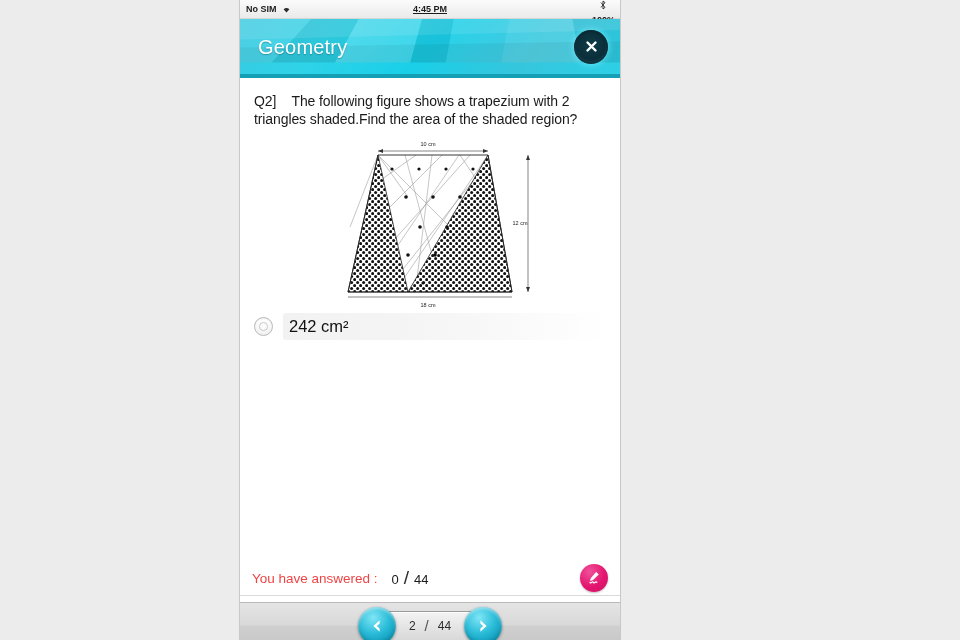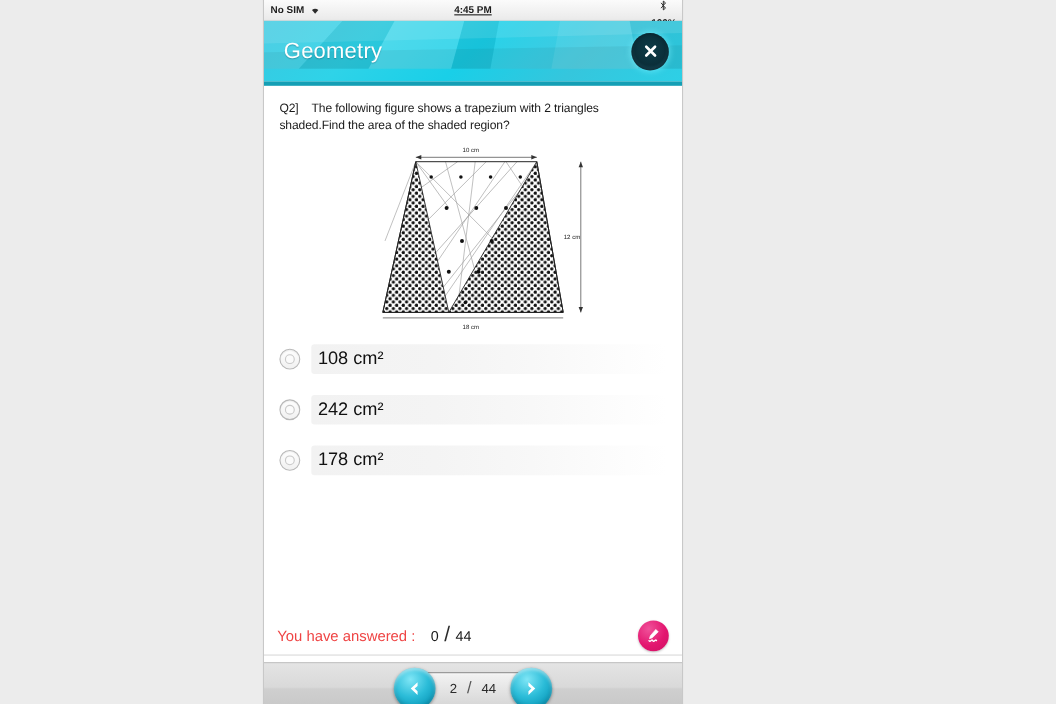--- a/index.html
+++ b/index.html
@@ -124,21 +124,21 @@
 
   
   .content {
     position: relative;
     height: 510px;
     background: #fff;
     padding: 0;
   }
   .question {
     margin: 14px 14px 0 14px;
-    font-size: 11px;
+    font-size: 14px;
     line-height: 1.32;
     color: #1a1a1a;
     letter-spacing: -0.1px;
   }
   .qnum { white-space: pre; }
 
   
   .figure-wrap {
     margin-top: 8px;
     display: flex;
@@ -390,29 +390,21 @@
           <text x="200" y="88" font-family="'Liberation Sans',sans-serif" font-size="5.5" fill="#222" text-anchor="middle">12 cm</text>
 
           <line x1="28" y1="160" x2="192" y2="160" stroke="#333" stroke-width="0.6"></line>
           <text x="108" y="170" font-family="'Liberation Sans',sans-serif" font-size="5.5" fill="#222" text-anchor="middle">18 cm</text>
         </svg>
       </div>
 
       <div class="options">
         <div class="option-row">
           <span class="radio"></span>
-          <span class="option-label">108 cm²</span>
-        </div>
-        <div class="option-row">
-          <span class="radio"></span>
           <span class="option-label">242 cm²</span>
-        </div>
-        <div class="option-row">
-          <span class="radio"></span>
-          <span class="option-label">178 cm²</span>
         </div>
       </div>
 
       <div class="answered">
         <span class="answered-label">You have answered :</span>
         <span class="answered-count">
           <span class="num">0</span>
           <span class="slash">/</span>
           <span class="tot">44</span>
         </span>

